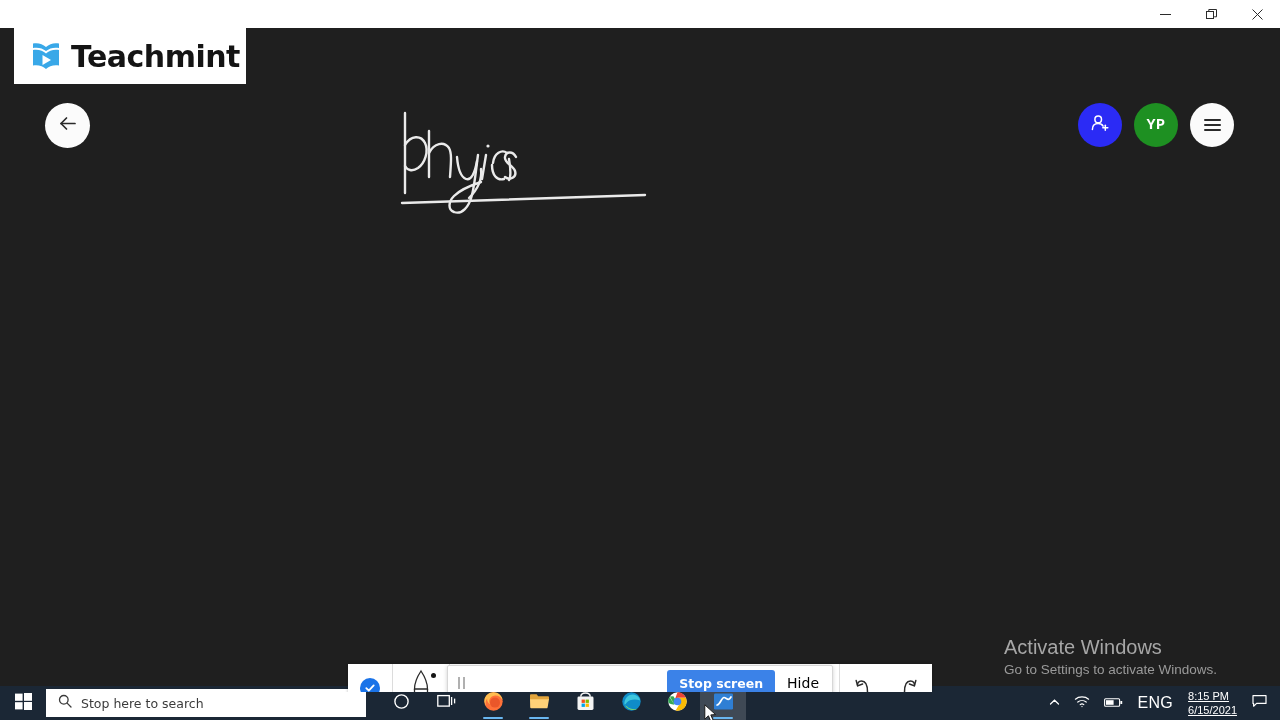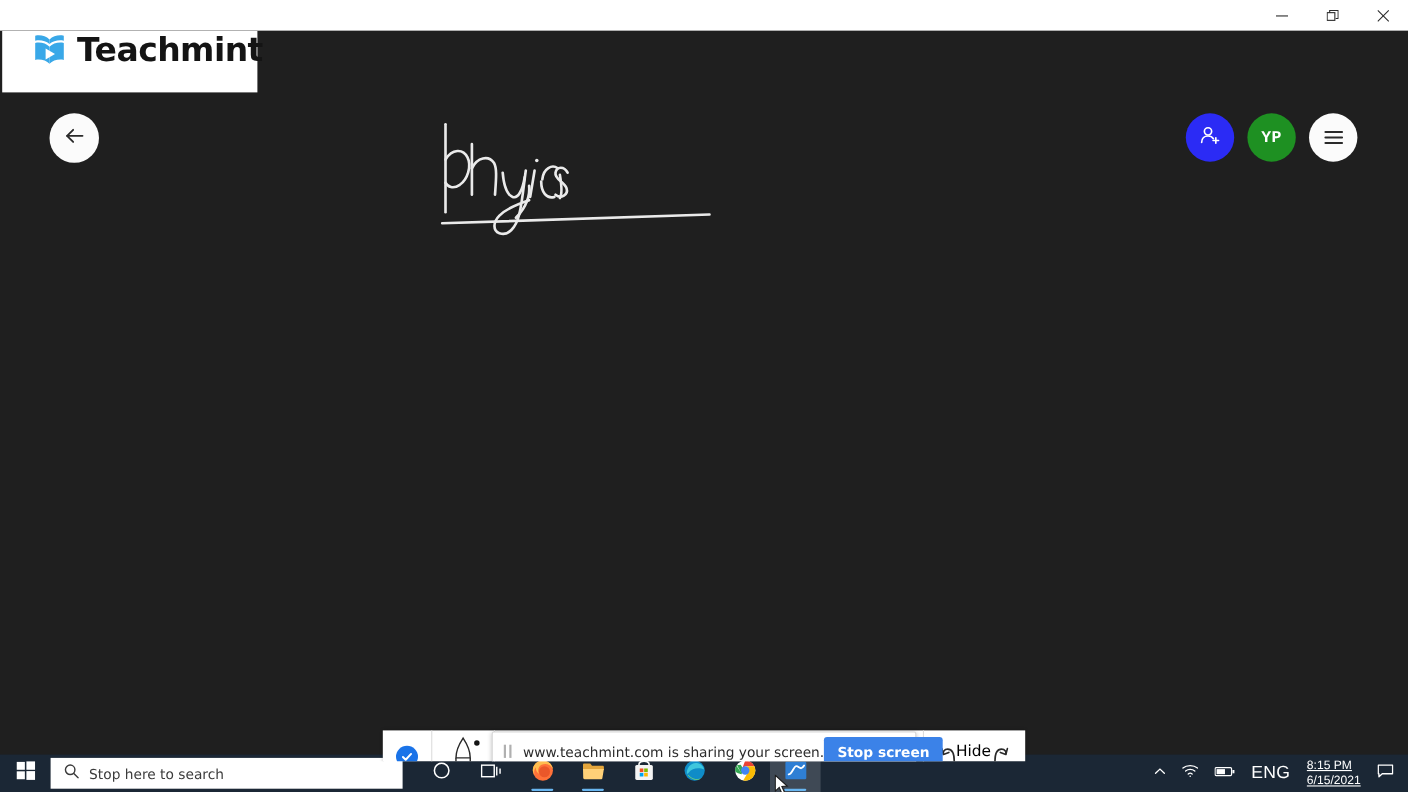--- a/index.html
+++ b/index.html
@@ -27,25 +27,25 @@
   .win-btn svg { display: block; }
 
   
   .canvas {
     position: absolute; left: 0; top: 28px; width: 1280px; height: 664px;
     background: #1f1f1f; overflow: hidden;
   }
 
   
   .logo-banner {
-    position: absolute; left: 2px; top: 0px;
+    position: absolute; left: 14px; top: 0px;
     width: 232px; height: 56px;
     background: #ffffff;
-    display: flex; gap: 8px;
-    padding-left: 26px;
+    display: flex; align-items: center; gap: 8px;
+    padding-left: 15px;
     z-index: 6;
   }
   .logo-mark { width: 34px; height: 34px; flex: 0 0 auto; }
   .logo-text {
     font-family: "DejaVu Sans", sans-serif;
     font-size: 30px; font-weight: 700; letter-spacing: -0.5px;
     color: #141414;
   }
 
   
@@ -264,20 +264,24 @@
       </div>
       <div class="circle-btn c-white">
         <span class="hamburger">
           <span></span>
             <span></span>
             <span></span>
         </span>
       </div>
     </div>
 
+    <div class="watermark">
+      <div class="wm-title">Activate Windows</div>
+      <div class="wm-sub">Go to Settings to activate Windows.</div>
+    </div>
 
     <div class="toolbar">
       <div class="tb-cell" style="width:44px">
         <span class="check-dot">
           <svg width="12" height="12" viewBox="0 0 12 12" fill="none" stroke="#ffffff" stroke-width="1.8" stroke-linecap="round" stroke-linejoin="round">
             <polyline points="2.3,6.2 4.8,8.7 9.7,3.4"></polyline>
           </svg>
         </span>
       </div>
       <div class="tb-div"></div>
@@ -311,21 +315,20 @@
           </svg>
         </span>
       </div>
     </div>
 
     <div class="share-bar">
       <span class="pause-glyph">
           <i></i>
           <i></i>
         </span>
-      <span class="share-text">www.teachmint.com is sharing your screen.</span>
       <button class="stop-btn">Stop screen</button>
       <span class="hide-btn">Hide</span>
     </div>
 
   </div>
 
   <div class="taskbar">
     <div class="start-btn">
       <span>
         <svg width="17" height="17" viewBox="0 0 17 17">

